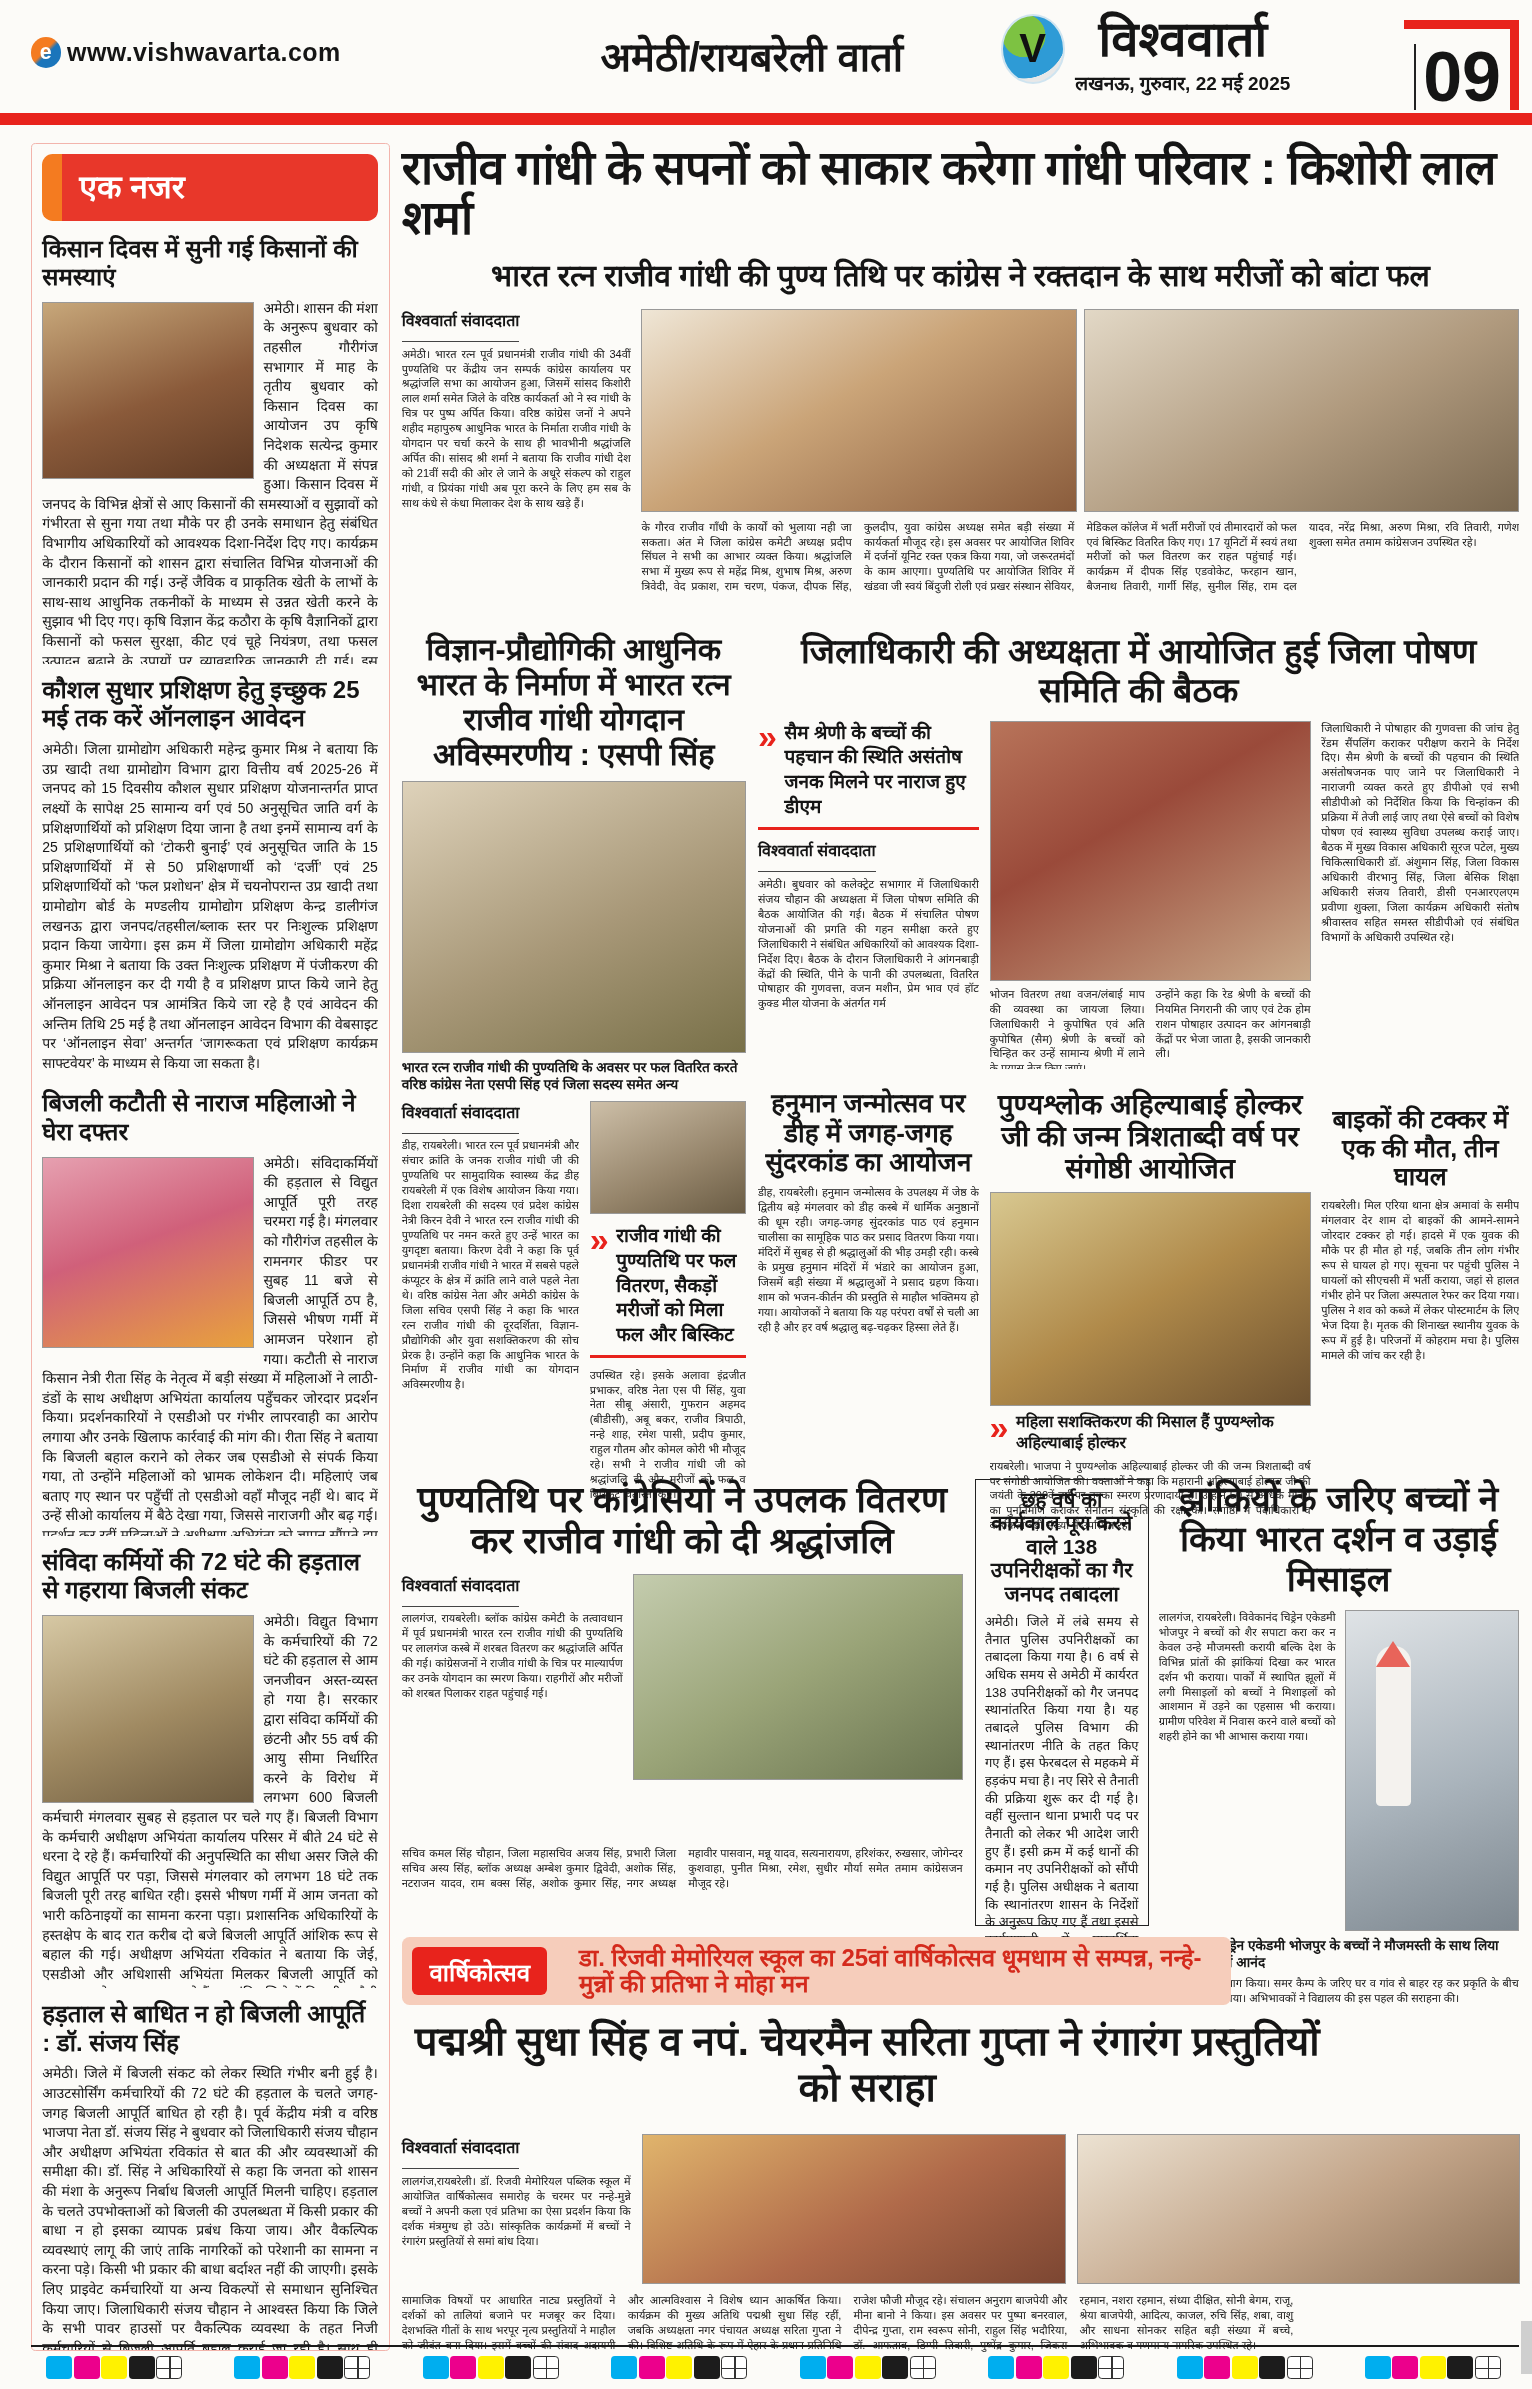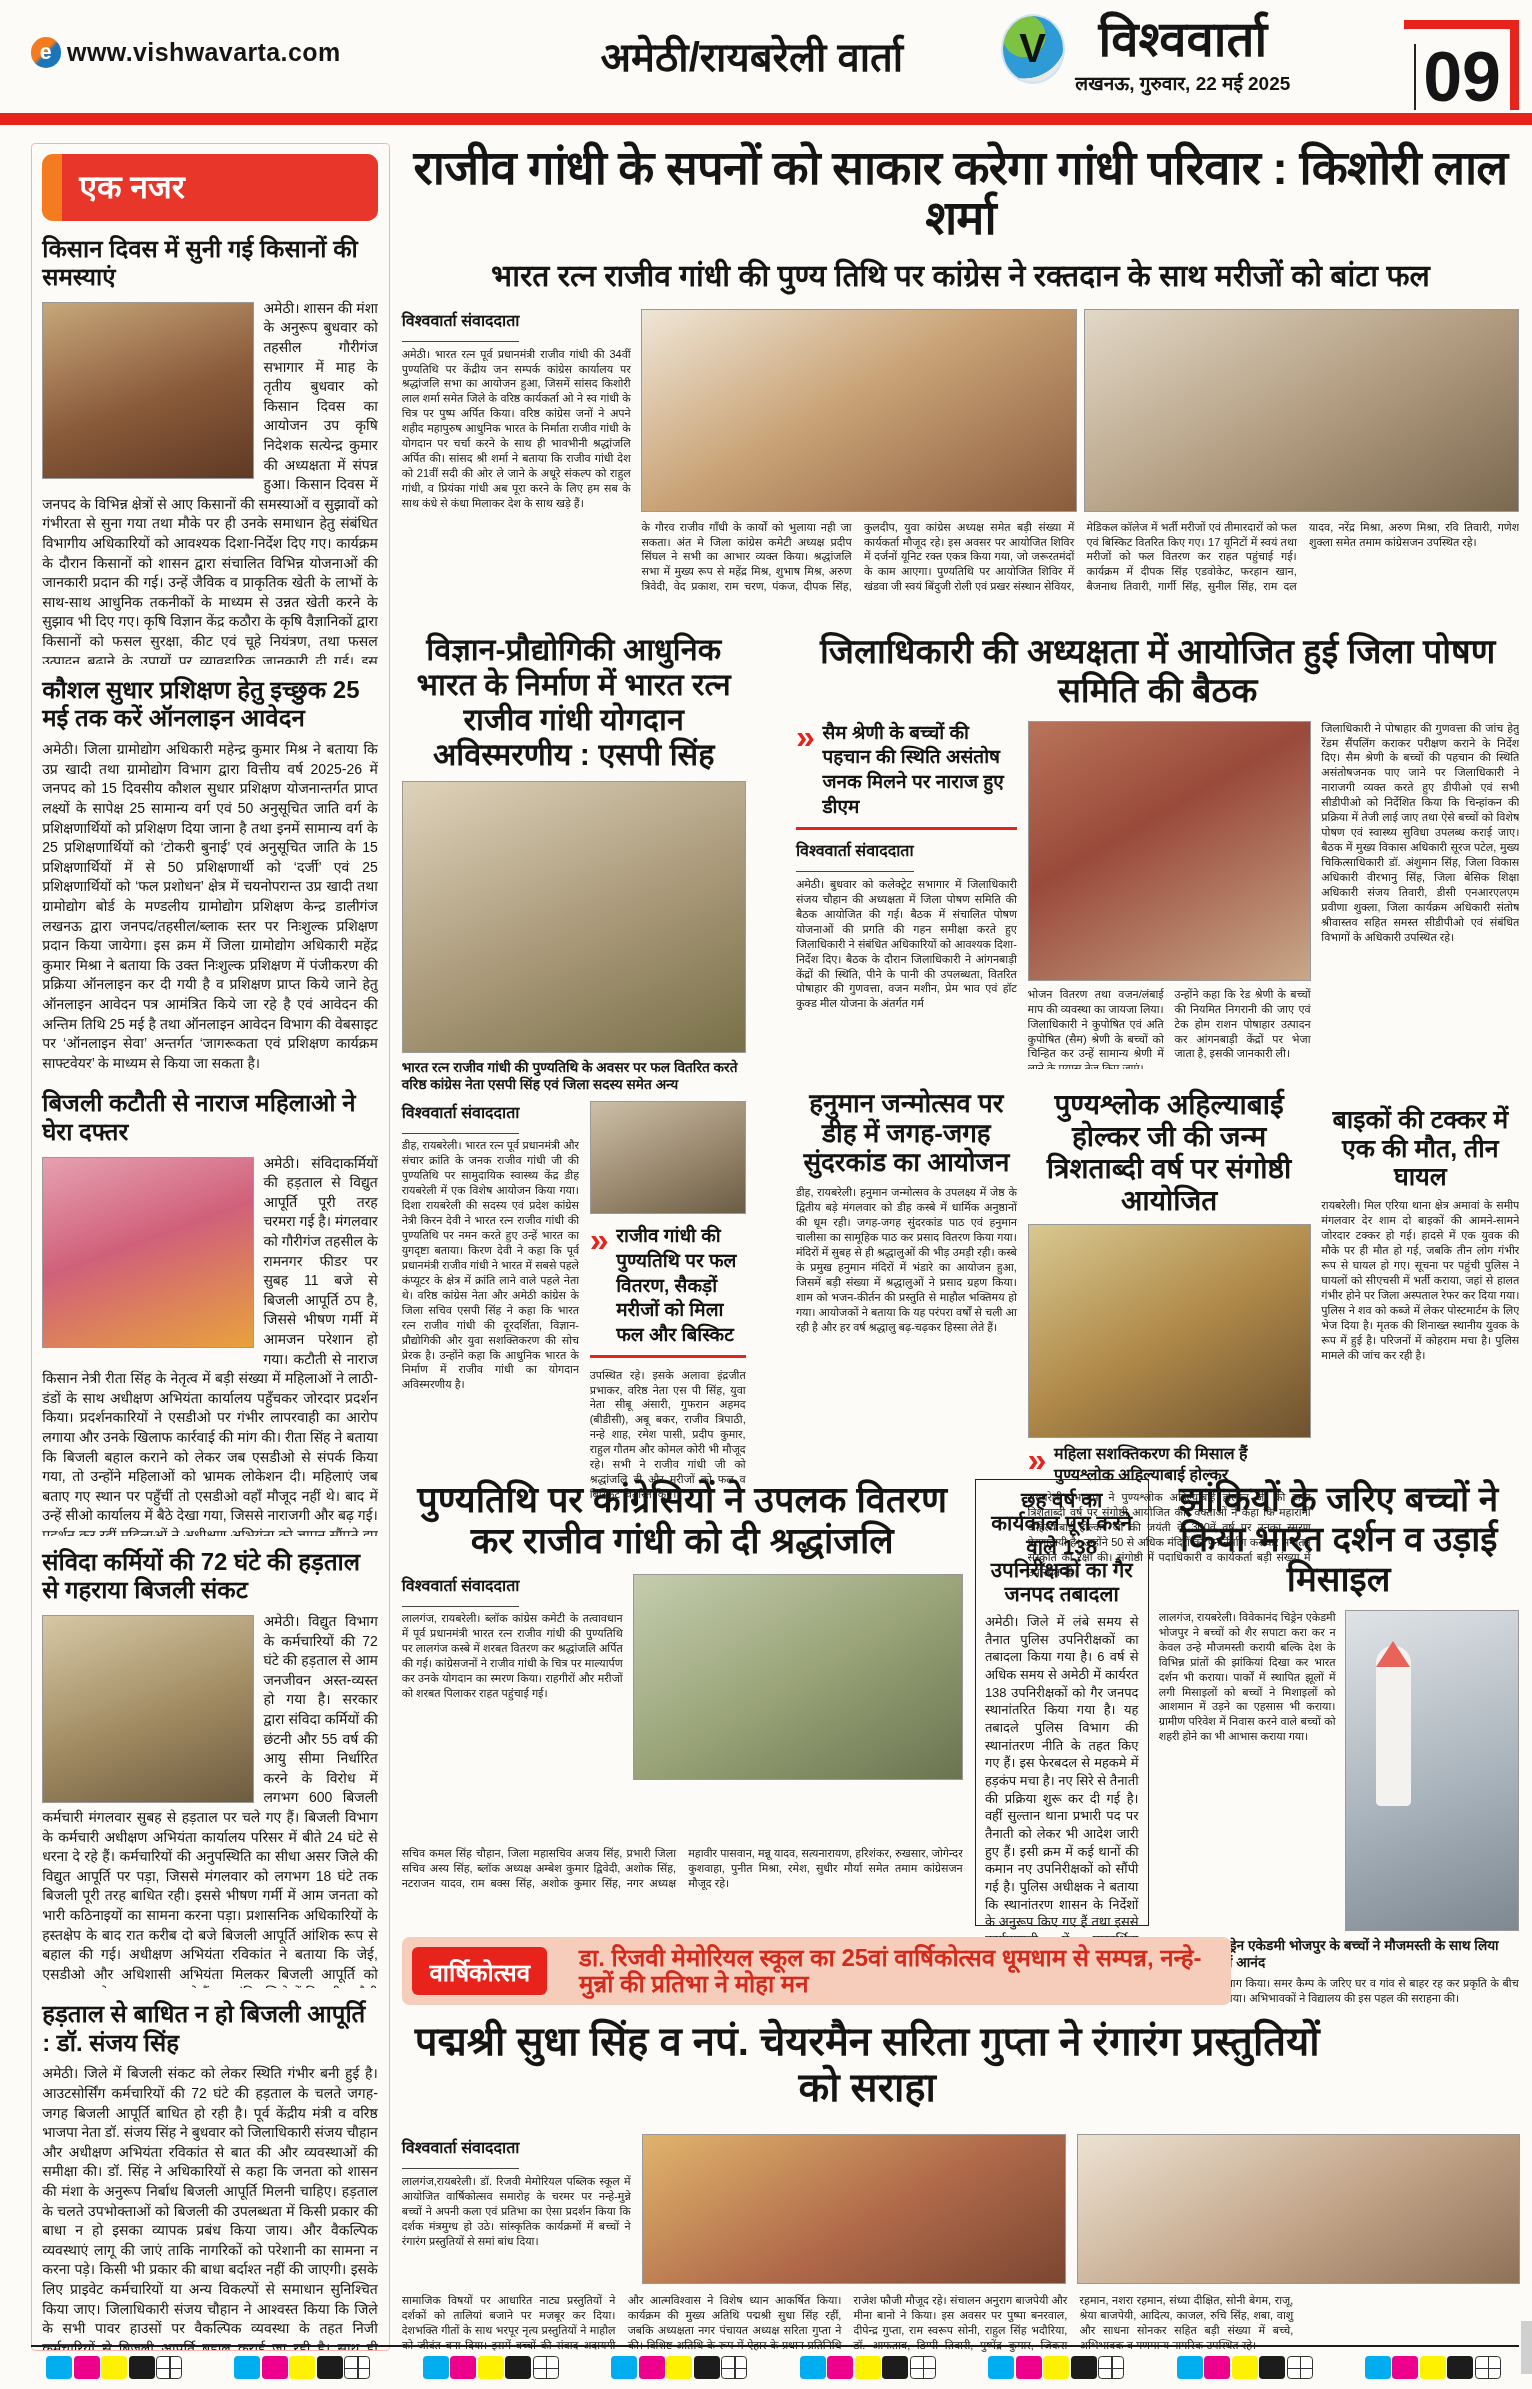--- a/index.html
+++ b/index.html
@@ -45,21 +45,21 @@
   .ph8{ background:linear-gradient(150deg,#b8745a 0%,#9a4a3a 40%,#c8a888 100%); }
   .ph9{ background:linear-gradient(150deg,#d8c890 0%,#b08a4a 50%,#6e5230 100%); }
   .ph10{ background:linear-gradient(150deg,#c4cCae 0%,#9aa478 50%,#6a7450 100%); }
   .ph11{ background:linear-gradient(160deg,#dfe3e6 0%,#aab4bc 55%,#7e8890 100%); }
   .ph12{ background:linear-gradient(150deg,#e0b46c 0%,#b06a4a 55%,#7c4632 100%); }
   .ph13{ background:linear-gradient(150deg,#ece2d2 0%,#c2a488 55%,#8e7258 100%); }
   .rocket{ position:relative; }
   .rocket:before{ content:""; position:absolute; left:30.5px; top:35px; width:35px; height:160px; background:#f4f2ee; border-radius:17px 17px 4.6px 4.6px; }
   .rocket:after{ content:""; position:absolute; left:30.5px; top:13.7px; width:0; height:0; border:17.6px solid transparent; border-bottom:26px solid #e8645a; }
   
-  .lead-h1{ font-size:47px; font-weight:800; text-align:center; line-height:1.05; letter-spacing:-0.8px; }
+  .lead-h1{ font-size:47px; font-weight:800; line-height:1.05; letter-spacing:-0.8px; }
   .lead-h2{ font-size:30px; font-weight:700; text-align:center; margin-top:12.2px; }
   .reporter{ font-weight:800; font-size:16px; border-bottom:1.5px solid #444; padding-bottom:10px; margin-bottom:4.6px; display:inline-block; }
   .abs{ position:absolute; }
   .mod-h{ font-weight:800; line-height:1.14; }
   .center{ text-align:center; }
   .quote{ display:flex; gap:7.6px; }
   .qmark{ color:#e8231c; font-size:34px; font-weight:800; line-height:.9; }
   .qtxt{ font-size:19px; font-weight:800; line-height:1.3; }
   .qrule{ height:3.1px; background:#e8231c; margin:7.6px 0 9.2px; }
   .cap{ font-size:13.7px; font-weight:800; line-height:1.25; }
@@ -159,21 +159,21 @@
           <div style="flex:1;margin-left:10.7px;">
             <div style="display:flex;gap:7.6px;">
               <div class="ph ph4" style="flex:1;height:203px;"></div>
               <div class="ph ph5" style="flex:1;height:203px;"></div>
             </div>
             <div class="jtxt bt" style="margin-top:7.6px;height:134px;column-count:4;column-gap:12.2px;">के गौरव राजीव गाँधी के कार्यों को भुलाया नही जा सकता। अंत मे जिला कांग्रेस कमेटी अध्यक्ष प्रदीप सिंघल ने सभी का आभार व्यक्त किया। श्रद्धांजलि सभा में मुख्य रूप से महेंद्र मिश्र, शुभाष मिश्र, अरुण त्रिवेदी, वेद प्रकाश, राम चरण, पंकज, दीपक सिंह, कुलदीप, युवा कांग्रेस अध्यक्ष समेत बड़ी संख्या में कार्यकर्ता मौजूद रहे। इस अवसर पर आयोजित शिविर में दर्जनों यूनिट रक्त एकत्र किया गया, जो जरूरतमंदों के काम आएगा। पुण्यतिथि पर आयोजित शिविर में खंडवा जी स्वयं बिंदुजी रोली एवं प्रखर संस्थान सेवियर, मेडिकल कॉलेज में भर्ती मरीजों एवं तीमारदारों को फल एवं बिस्किट वितरित किए गए। 17 यूनिटों में स्वयं तथा मरीजों को फल वितरण कर राहत पहुंचाई गई। कार्यक्रम में दीपक सिंह एडवोकेट, फरहान खान, बैजनाथ तिवारी, गार्गी सिंह, सुनील सिंह, राम दल यादव, नरेंद्र मिश्रा, अरुण मिश्रा, रवि तिवारी, गणेश शुक्ला समेत तमाम कांग्रेसजन उपस्थित रहे।</div>
           </div>
         </div>
       </section>
 
-      <section class="abs" style="left:0;right:0;top:489px;height:847px;display:flex;gap:38px;">
+      <section class="abs" style="left:0;right:0;top:489px;height:847px;display:flex;">
 
         <div style="width:344px;min-width:344px;">
           <h3 class="mod-h center" style="font-size:30.5px;">विज्ञान-प्रौद्योगिकी आधुनिक भारत के निर्माण में भारत रत्न राजीव गांधी योगदान अविस्मरणीय : एसपी सिंह</h3>
           <div class="ph ph6" style="height:272px;margin-top:9.2px;"></div>
           <p class="cap" style="margin:6.1px 0 7.6px;">भारत रत्न राजीव गांधी की पुण्यतिथि के अवसर पर फल वितरित करते वरिष्ठ कांग्रेस नेता एसपी सिंह एवं जिला सदस्य समेत अन्य</p>
           <div style="display:flex;gap:10.7px;">
             <div style="flex:1;">
               <span class="reporter">विश्ववार्ता संवाददाता</span>
               <div class="jtxt bt" style="height:374px;">डीह, रायबरेली। भारत रत्न पूर्व प्रधानमंत्री और संचार क्रांति के जनक राजीव गांधी जी की पुण्यतिथि पर सामुदायिक स्वास्थ्य केंद्र डीह रायबरेली में एक विशेष आयोजन किया गया। दिशा रायबरेली की सदस्य एवं प्रदेश कांग्रेस नेत्री किरन देवी ने भारत रत्न राजीव गांधी की पुण्यतिथि पर नमन करते हुए उन्हें भारत का युगदृष्टा बताया। किरण देवी ने कहा कि पूर्व प्रधानमंत्री राजीव गांधी ने भारत में सबसे पहले कंप्यूटर के क्षेत्र में क्रांति लाने वाले पहले नेता थे। वरिष्ठ कांग्रेस नेता और अमेठी कांग्रेस के जिला सचिव एसपी सिंह ने कहा कि भारत रत्न राजीव गांधी की दूरदर्शिता, विज्ञान-प्रौद्योगिकी और युवा सशक्तिकरण की सोच प्रेरक है। उन्होंने कहा कि आधुनिक भारत के निर्माण में राजीव गांधी का योगदान अविस्मरणीय है।</div>
             </div>

